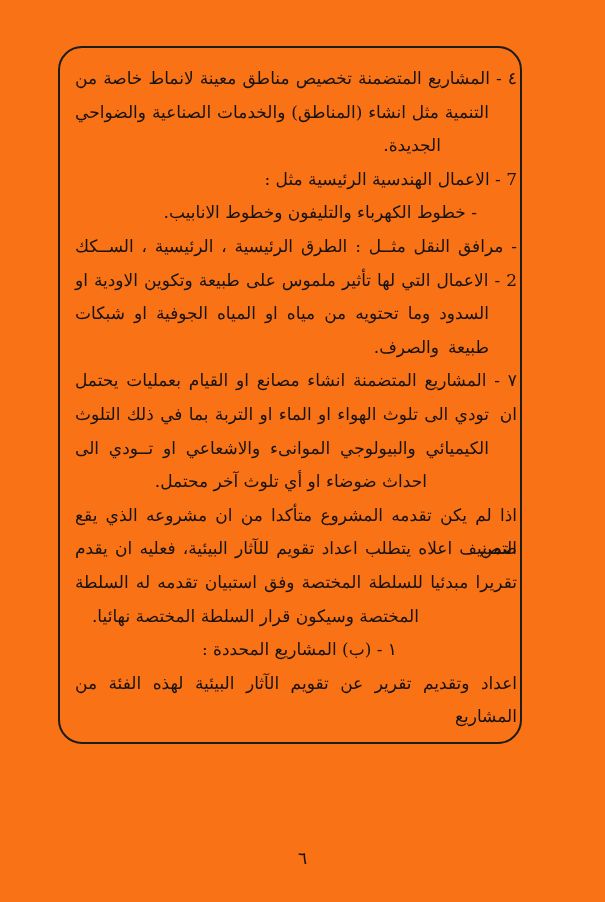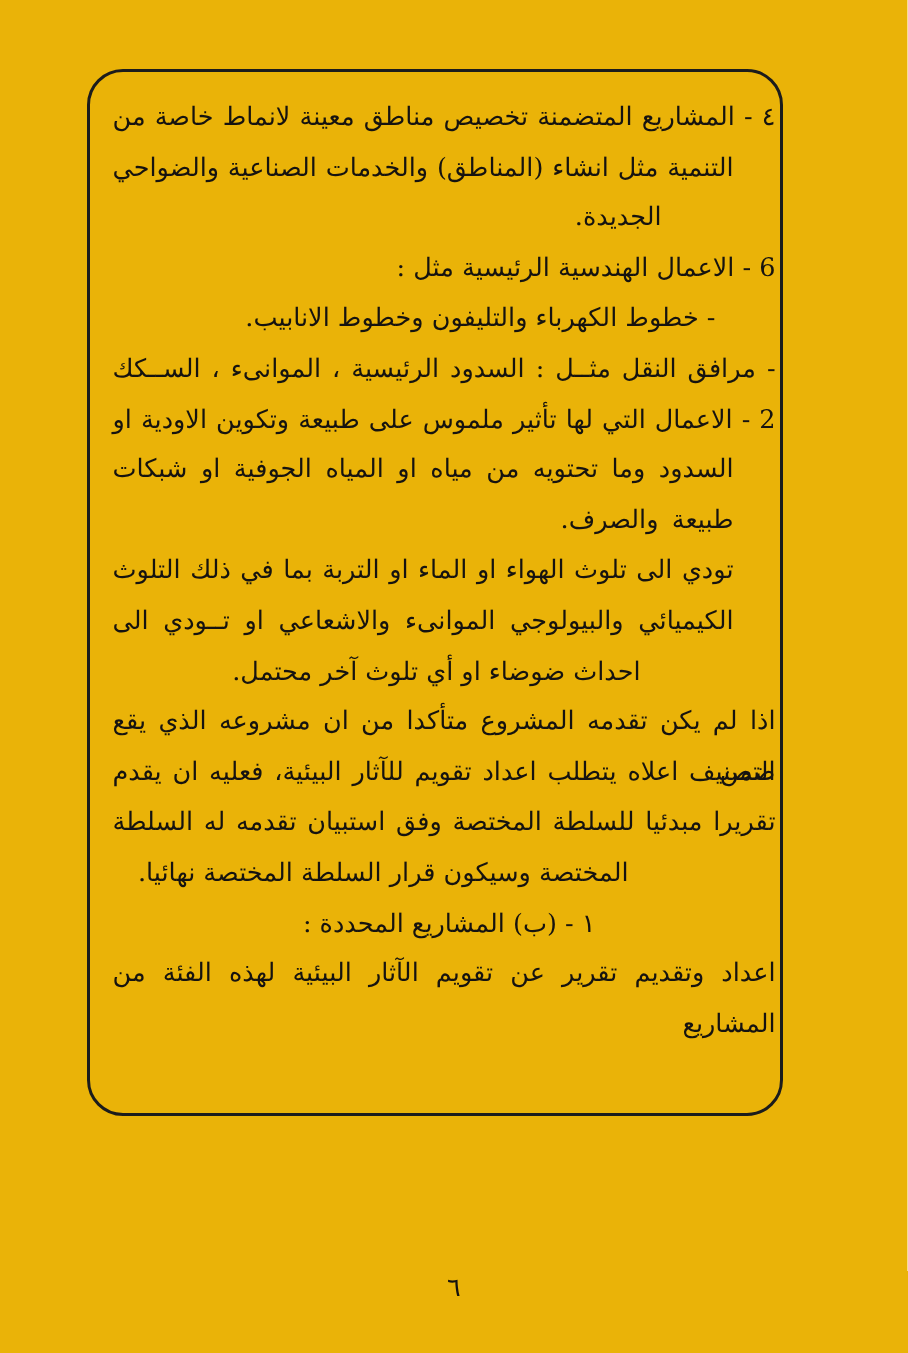--- a/index.html
+++ b/index.html
@@ -5,21 +5,21 @@
   html, body {
     margin: 0;
     padding: 0;
     background: #ffffff;
     font-family: "DejaVu Serif", "Liberation Serif", serif;
   }
   .page {
     position: relative;
     width: 605px;
     height: 902px;
-    background: #eab308;
+    background: #f97316;
     overflow: hidden;
     color: #161310;
     text-decoration: underline;
   }
   .frame {
     position: absolute;
     left: 58px;
     top: 46px;
     width: 464px;
     height: 698px;
@@ -57,26 +57,27 @@
 </style>
 </head>
 <body>
 
 <div class="page">
   <div class="frame">
     <div class="body-text" id="body-text">
         <div class="line justify" style="padding-right: 0px;">٤ - المشاريع المتضمنة تخصيص مناطق معينة لانماط خاصة من</div>
         <div class="line justify" style="padding-right: 28px;">التنمية مثل انشاء (المناطق) والخدمات الصناعية والضواحي</div>
         <div class="line" style="padding-right: 76px;">الجديدة.</div>
-        <div class="line" style="padding-right: 0px;">6 - الاعمال الهندسية الرئيسية مثل :</div>
+        <div class="line" style="padding-right: 0px;">7 - الاعمال الهندسية الرئيسية مثل :</div>
         <div class="line" style="padding-right: 40px;">- خطوط الكهرباء والتليفون وخطوط الانابيب.</div>
-        <div class="line justify" style="padding-right: 0px;">- مرافق النقل مثــل : السدود الرئيسية ، الموانىء ، الســكك</div>
+        <div class="line justify" style="padding-right: 0px;">- مرافق النقل مثــل : الطرق الرئيسية ، الرئيسية ، الســكك</div>
         <div class="line justify" style="padding-right: 0px;">2 - الاعمال التي لها تأثير ملموس على طبيعة وتكوين الاودية او</div>
         <div class="line justify" style="padding-right: 28px;">السدود وما تحتويه من مياه او المياه الجوفية او شبكات طبيعة</div>
         <div class="line" style="padding-right: 78px;">والصرف.</div>
+        <div class="line justify" style="padding-right: 0px;">٧ - المشاريع المتضمنة انشاء مصانع او القيام بعمليات يحتمل ان</div>
         <div class="line justify" style="padding-right: 28px;">تودي الى تلوث الهواء او الماء او التربة بما في ذلك التلوث</div>
         <div class="line justify" style="padding-right: 28px;">الكيميائي والبيولوجي الموانىء والاشعاعي او تــودي الى</div>
         <div class="line" style="padding-right: 90px;">احداث ضوضاء او أي تلوث آخر محتمل.</div>
         <div class="line justify" style="padding-right: 0px;">اذا لم يكن تقدمه المشروع متأكدا من ان مشروعه الذي يقع ضمن</div>
         <div class="line justify" style="padding-right: 0px;">التصنيف اعلاه يتطلب اعداد تقويم للآثار البيئية، فعليه ان يقدم</div>
         <div class="line justify" style="padding-right: 0px;">تقريرا مبدئيا للسلطة المختصة وفق استبيان تقدمه له السلطة</div>
         <div class="line" style="padding-right: 98px;">المختصة وسيكون قرار السلطة المختصة نهائيا.</div>
         <div class="line" style="padding-right: 120px;">١ - (ب) المشاريع المحددة :</div>
         <div class="line justify" style="padding-right: 0px;">اعداد وتقديم تقرير عن تقويم الآثار البيئية لهذه الفئة  من المشاريع</div>
       </div>

